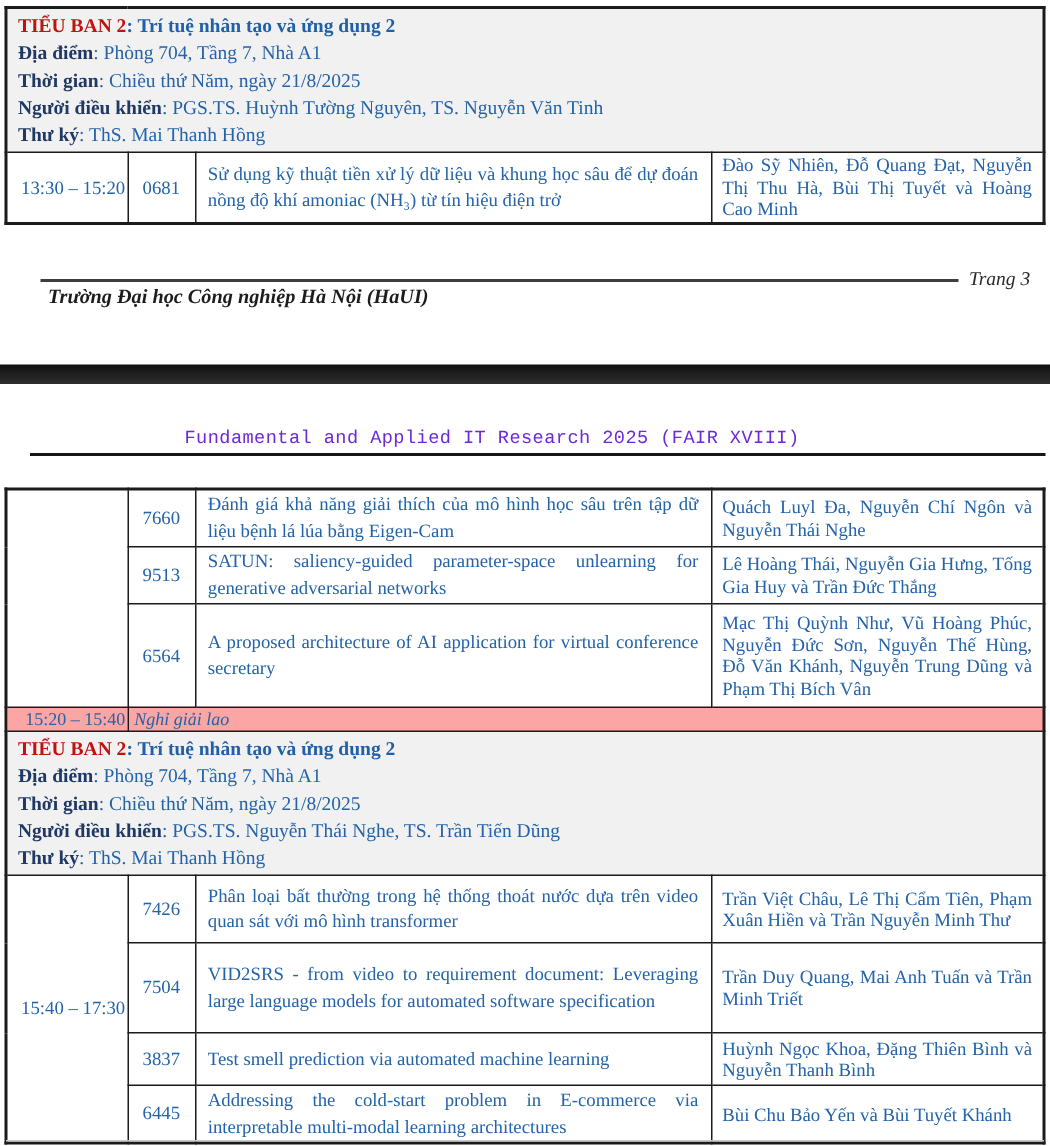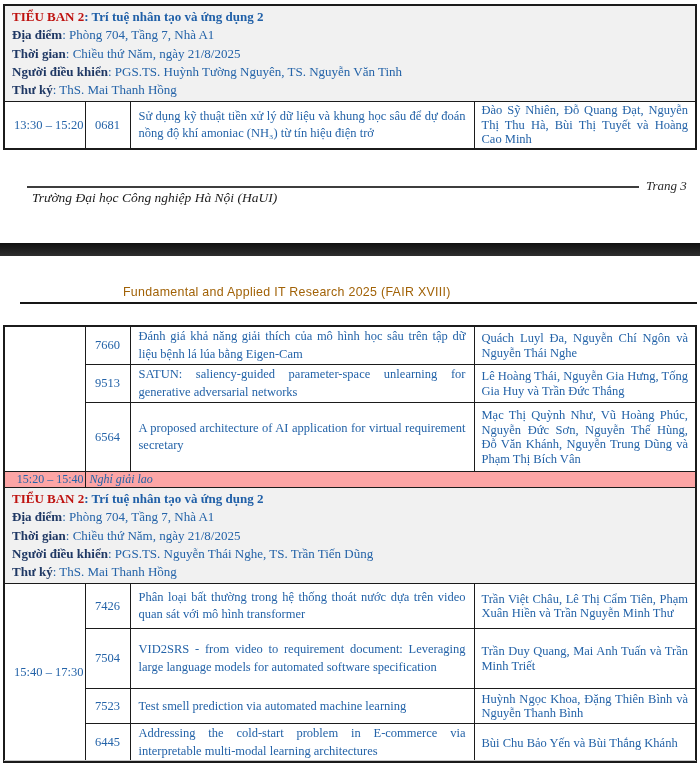--- a/index.html
+++ b/index.html
@@ -26,27 +26,27 @@
 
   
   tr.break td{background:#fca5a5;font-size:12px;}
   td.break-label{font-style:italic;text-align:left;padding:0 4px;}
 
   
   .footer-rule{position:absolute;top:186px;left:27px;width:612px;height:0;
                border-top:2px solid #3d3d3d;}
   .page-number{position:absolute;top:178px;left:646px;font-style:italic;font-weight:normal;
                font-size:13px;color:#2a2a2a;}
-  .institution{position:absolute;top:190px;left:32px;font-style:italic;font-weight:normal;
+  .institution{position:absolute;top:190px;left:32px;font-style:italic;font-weight:bold;
                font-size:13.5px;color:#1c1c1c;}
   .separator-band{position:absolute;top:243px;left:0;width:700px;height:13px;
                   background:linear-gradient(#101010,#2e2e2e);}
   .running-header{position:absolute;top:285px;left:123px;
-                  font-family:Liberation Sans, sans-serif;
-                  font-size:12.4px;letter-spacing:0.3px;color:#a16207;white-space:nowrap;}
+                  font-family:Liberation Mono, monospace;
+                  font-size:12.4px;letter-spacing:0.3px;color:#6d28d9;white-space:nowrap;}
   .running-rule{position:absolute;top:302px;left:20px;width:677px;height:0;
                 border-top:2px solid #161616;}
   .bottom-hint{position:absolute;top:760px;left:4px;width:692px;height:0;
                border-top:1.5px solid #c9c9c9;}
   .t1{position:absolute;top:4px;left:3px;}
   .t2{position:absolute;top:325px;left:3px;}
 </style>
 </head>
 <body>
 
@@ -101,21 +101,21 @@
         <td class="title">Đánh giá khả năng giải thích của mô hình học sâu trên tập dữ liệu bệnh lá lúa bằng Eigen-Cam</td>
         <td class="authors">Quách Luyl Đa, Nguyễn Chí Ngôn và Nguyễn Thái Nghe</td>
       </tr>
       <tr style="height:36px">
         <td class="pid">9513</td>
         <td class="title">SATUN: saliency-guided parameter-space unlearning for generative adversarial networks</td>
         <td class="authors">Lê Hoàng Thái, Nguyễn Gia Hưng, Tống Gia Huy và Trần Đức Thắng</td>
       </tr>
       <tr style="height:69px">
         <td class="pid">6564</td>
-        <td class="title">A proposed architecture of AI application for virtual requirement secretary</td>
+        <td class="title">A proposed architecture of AI application for virtual conference secretary</td>
         <td class="authors">Mạc Thị Quỳnh Như, Vũ Hoàng Phúc, Nguyễn Đức Sơn, Nguyễn Thế Hùng, Đỗ Văn Khánh, Nguyễn Trung Dũng và Phạm Thị Bích Vân</td>
       </tr>
       <tr class="break" style="height:16px">
         <td class="time">15:20 – 15:40</td>
         <td colspan="3" class="break-label">Nghỉ giải lao</td>
       </tr>
       <tr style="height:93px">
         <td colspan="4" class="session-cell">
           <div class="s-line"><span class="s-tag">TIỂU BAN 2</span><span class="s-name">: Trí tuệ nhân tạo và ứng dụng 2</span></div>
           <div class="s-line"><span class="f-label">Địa điểm</span><span class="f-value">: Phòng 704, Tầng 7, Nhà A1</span></div>
@@ -129,27 +129,27 @@
         <td class="pid">7426</td>
         <td class="title">Phân loại bất thường trong hệ thống thoát nước dựa trên video quan sát với mô hình transformer</td>
         <td class="authors">Trần Việt Châu, Lê Thị Cẩm Tiên, Phạm Xuân Hiền và Trần Nguyễn Minh Thư</td>
       </tr>
       <tr style="height:60px">
         <td class="pid">7504</td>
         <td class="title">VID2SRS - from video to requirement document: Leveraging large language models for automated software specification</td>
         <td class="authors">Trần Duy Quang, Mai Anh Tuấn và Trần Minh Triết</td>
       </tr>
       <tr style="height:35px">
-        <td class="pid">7523</td>
+        <td class="pid">3837</td>
         <td class="title">Test smell prediction via automated machine learning</td>
         <td class="authors">Huỳnh Ngọc Khoa, Đặng Thiên Bình và Nguyễn Thanh Bình</td>
       </tr>
       <tr style="height:34px">
         <td class="pid">6445</td>
         <td class="title">Addressing the cold-start problem in E-commerce via interpretable multi-modal learning architectures</td>
-        <td class="authors">Bùi Chu Bảo Yến và Bùi Thắng Khánh</td>
+        <td class="authors">Bùi Chu Bảo Yến và Bùi Tuyết Khánh</td>
       </tr>
     </tbody>
   </table>
 
   <div class="bottom-hint"></div>
 
 </div>
 
 </body></html>

